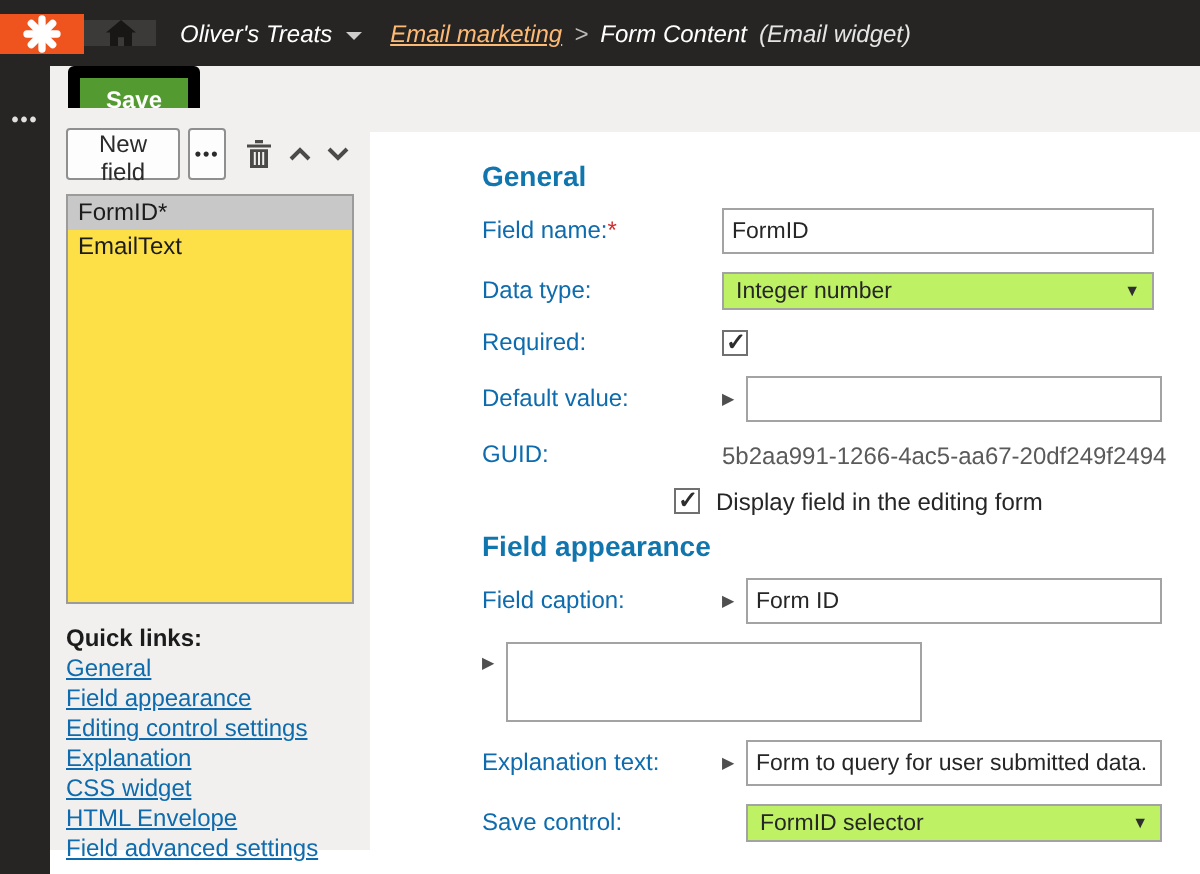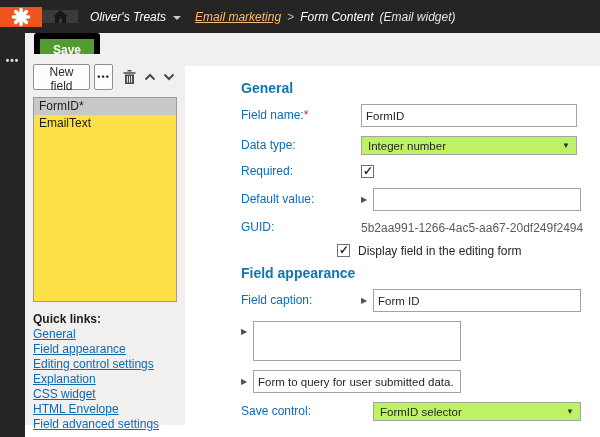--- a/index.html
+++ b/index.html
@@ -199,20 +199,21 @@
     </div>
 
     <div class="frow top">
       <span class="arrow-slot">
           <span class="expander">▶</span>
         </span>
       <textarea class="tarea w-std" style=""></textarea>
     </div>
 
     <div class="frow">
+      <label class="flabel">Explanation text:</label>
       <span class="arrow-slot">
           <span class="expander">▶</span>
         </span>
       <input class="tinput w-std" type="text" value="Form to query for user submitted data." style="">
     </div>
 
     <div class="frow">
       <label class="flabel">Save control:</label>
       <span class="arrow-slot"></span>
       <div class="select w-std">

